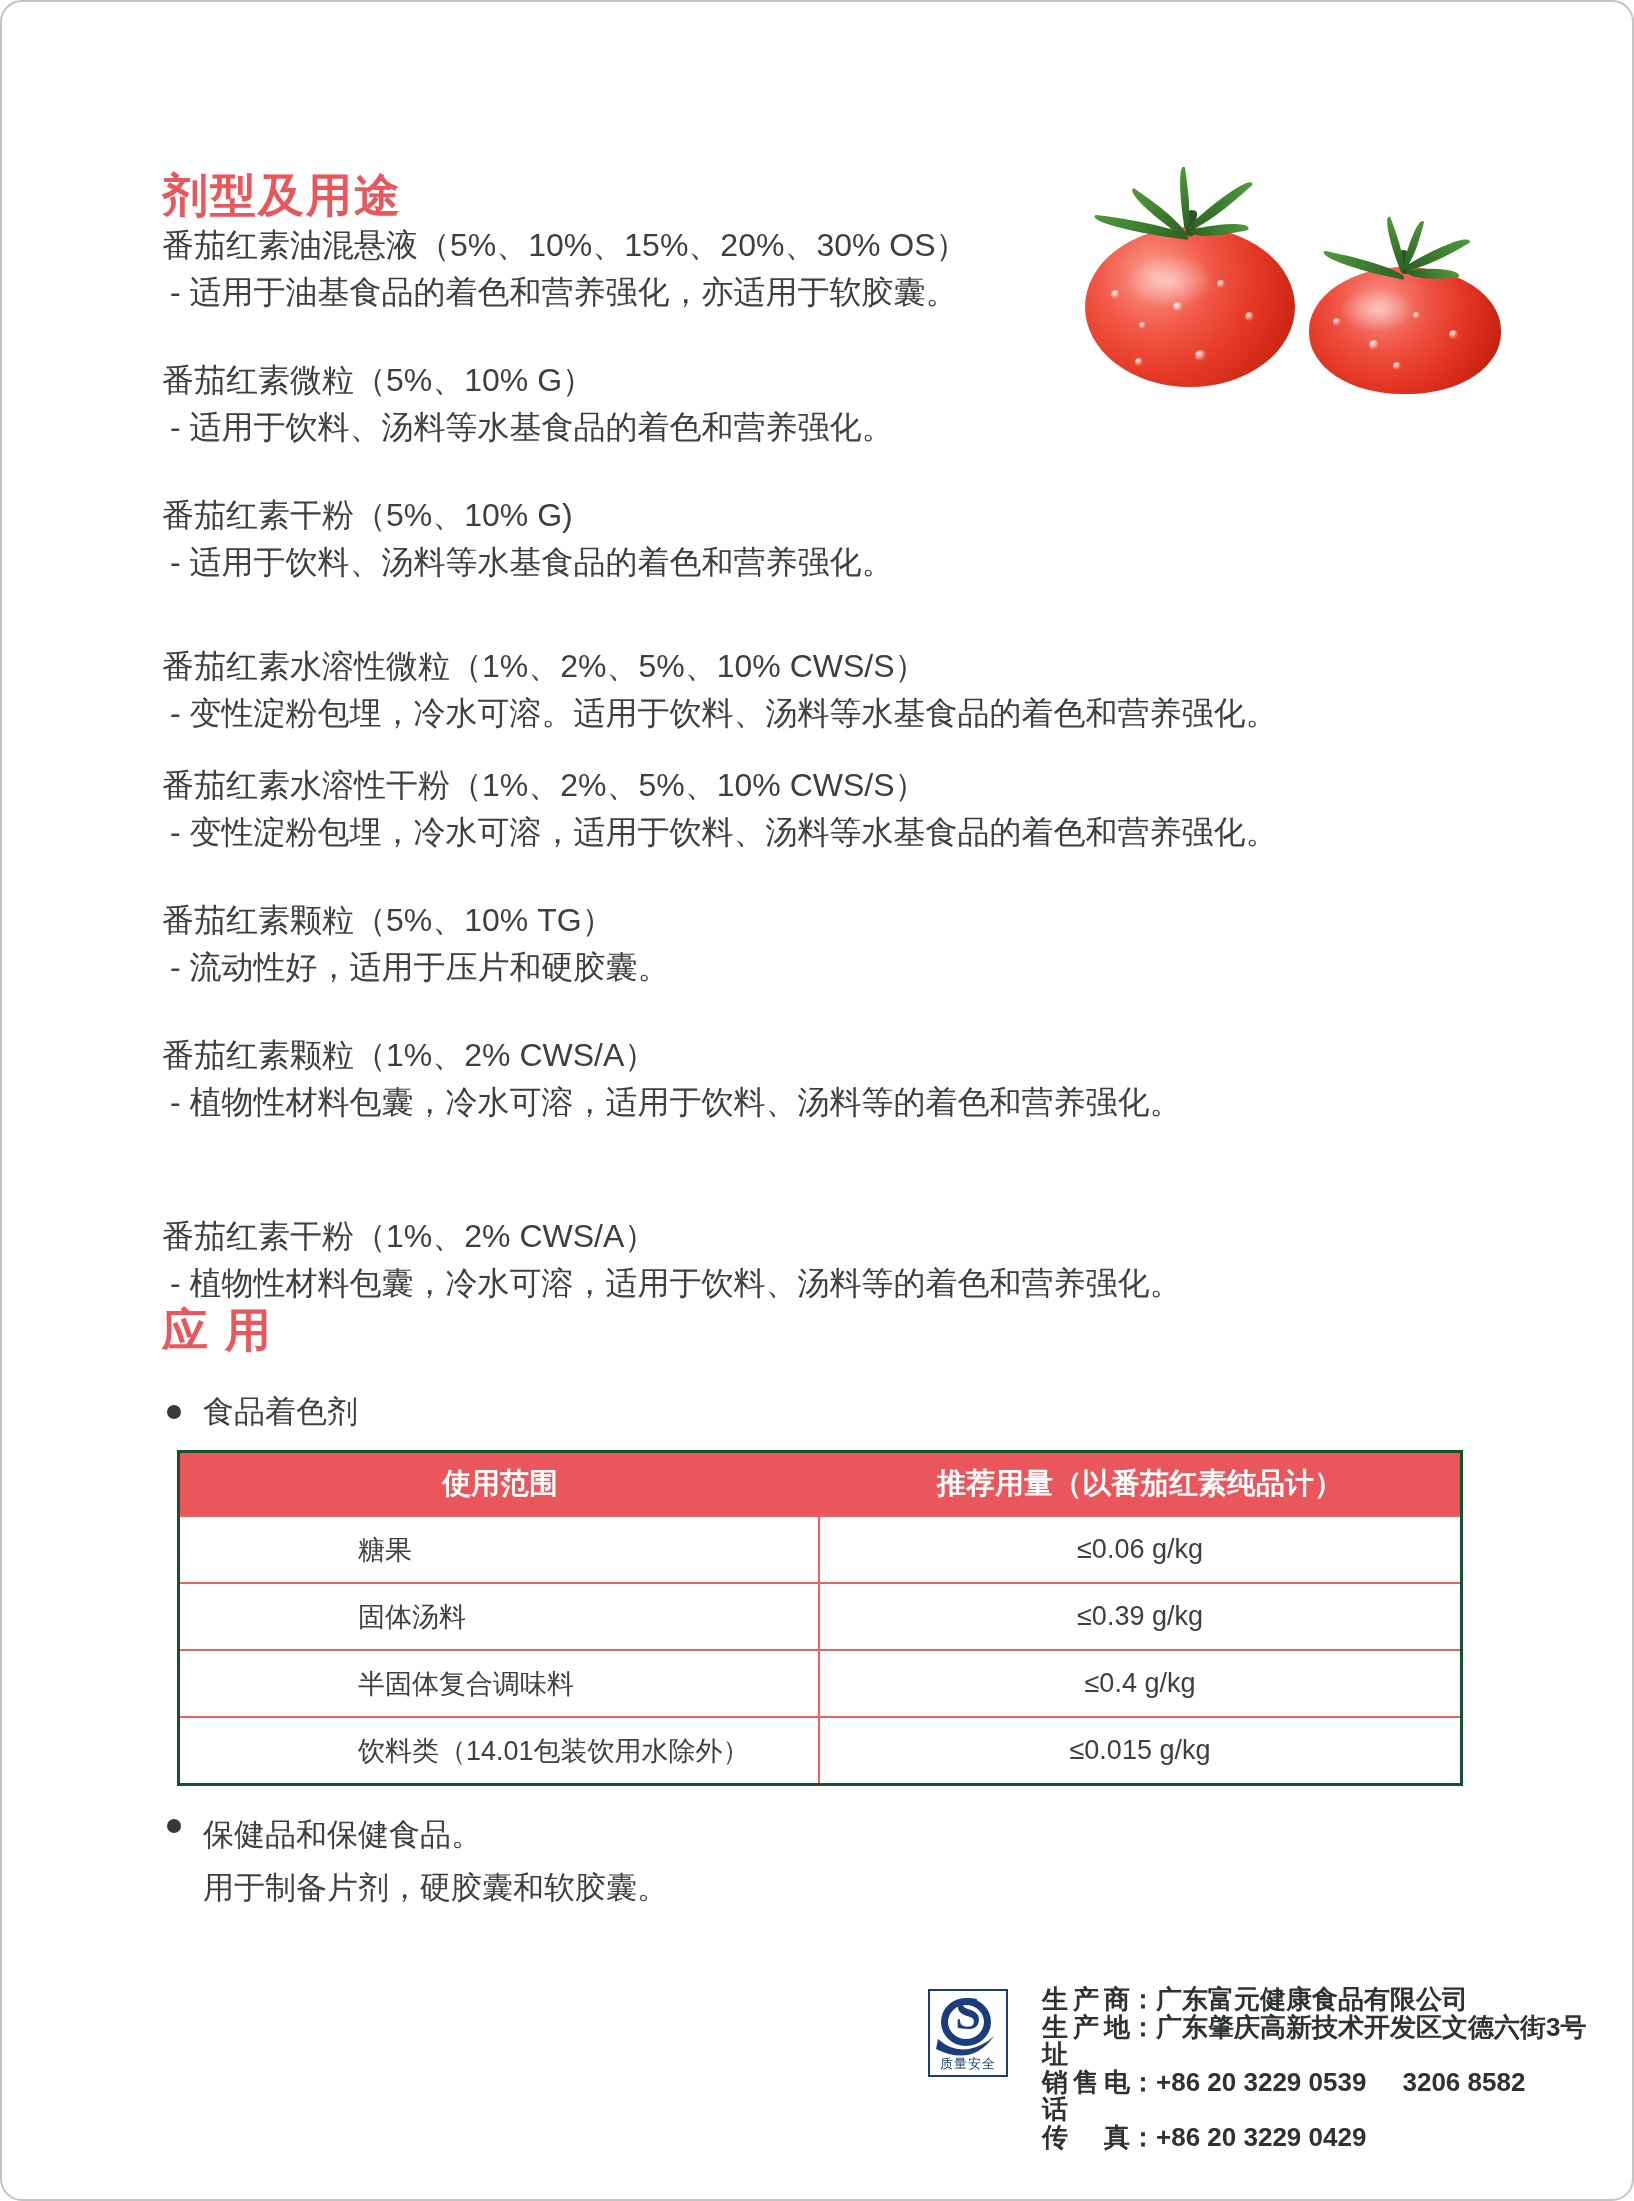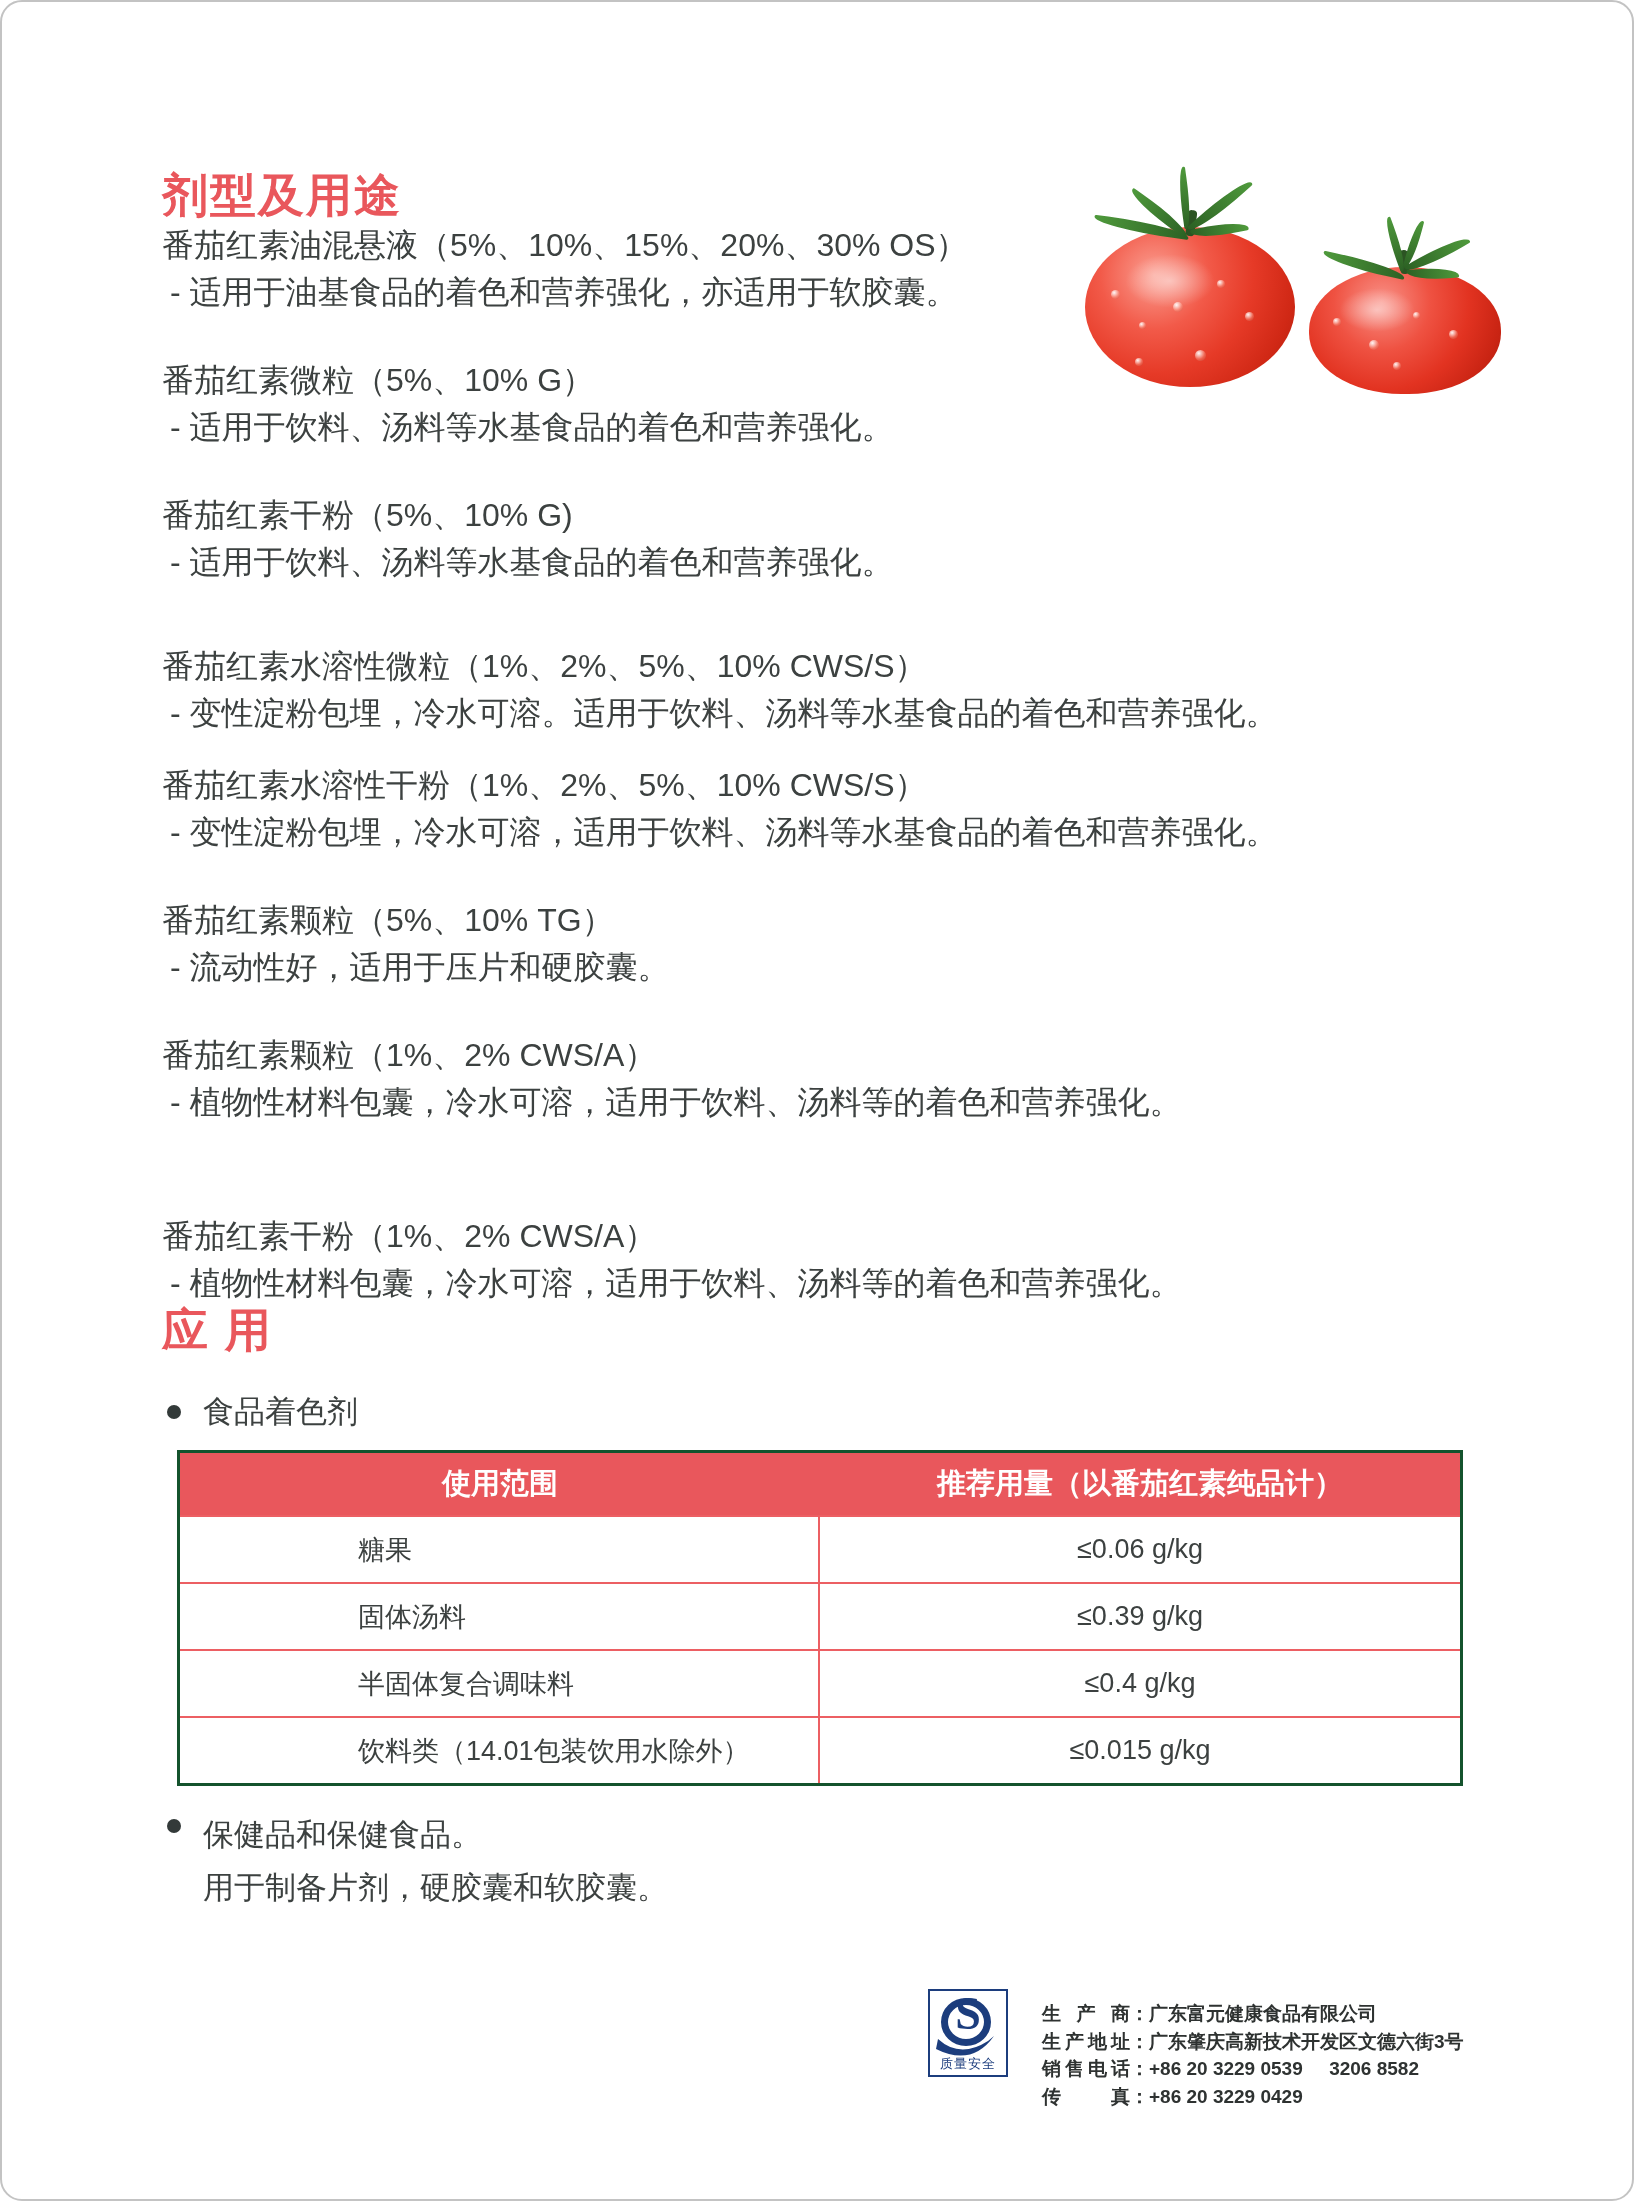--- a/index.html
+++ b/index.html
@@ -36,22 +36,22 @@
             border:2px solid #1c3d7d; box-sizing:border-box; }
   .qs-ring { position:absolute; left:11px; top:7px; width:50px; height:48px;
              border:7px solid #1c3d7d; border-radius:50%; box-sizing:border-box; }
   .qs-s { position:absolute; left:0; top:-4px; width:100%; text-align:center;
           font-family:"Liberation Serif", serif; font-weight:bold; font-size:46px;
           color:#1c3d7d; }
   .qs-swoosh { position:absolute; left:0; top:44px; }
   .qs-caption { position:absolute; bottom:2px; width:100%; text-align:center;
                 font-family:Liberation Serif, serif; font-size:13px; color:#1c3d7d;
                 letter-spacing:1px; }
-  .footer-lines { position:absolute; left:1040px; top:1984px; font-size:19px;
-                  font-weight:bold; color:#2e3231; line-height:27.5px;margin-top:14px; }
+  .footer-lines { position:absolute; left:1040px; top:1984px; font-size:26px;
+                  font-weight:bold; color:#2e3231; line-height:27.5px; }
   .fline { display:flex; }
   .flabel { display:inline-block; width:88px; text-align:justify; text-align-last:justify; }
   .fvalue { white-space:pre; }
 
   
   .tomatoes { position:absolute; left:1075px; top:160px; width:400px; height:232px; }
   .tomato { position:absolute; border-radius:50%; }
   .tomato.a { left:8px;  top:65px;  width:210px; height:160px;
     background:radial-gradient(circle at 33% 30%, #fb9f92 0%, #f25a49 30%, #e63a27 55%, #d02815 78%, #a81c0c 100%); }
   .tomato.b { left:232px; top:105px; width:192px; height:127px; border-radius:50% 50% 48% 48%;

